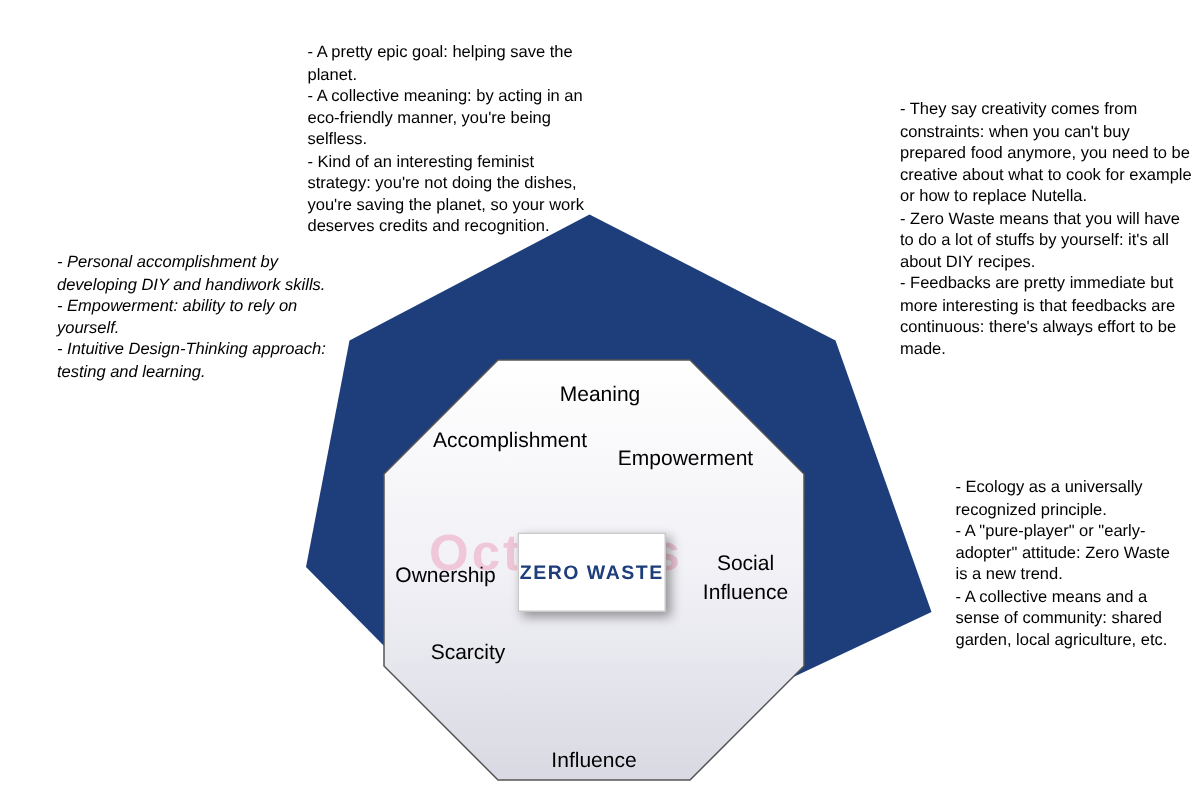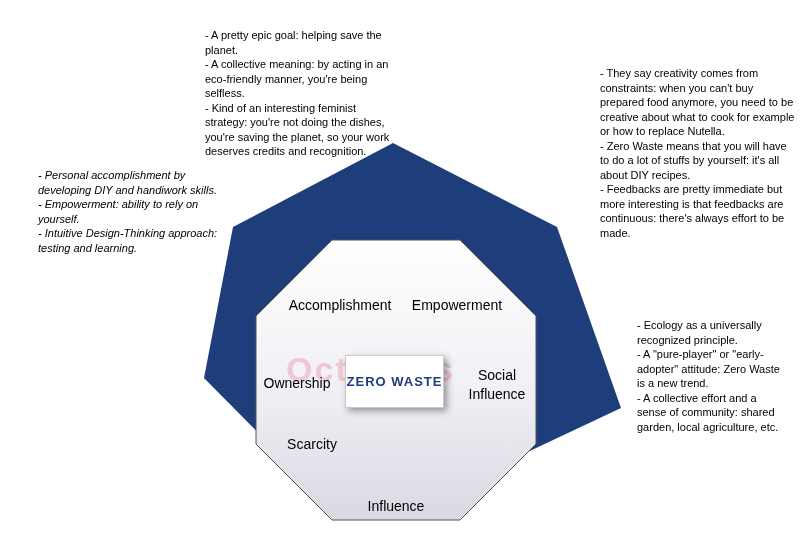--- a/index.html
+++ b/index.html
@@ -31,25 +31,25 @@
   .drive {
     position: absolute;
     font-size: 14px;
     color: #000;
     text-align: center;
     white-space: pre-line;
     z-index: 2;
     line-height: 1.35;
   }
   #drive-meaning         { left: 340px; top: 253px; width: 120px; }
-  #drive-accomplishment  { left: 270px; top: 296px; width: 140px; }
+  #drive-accomplishment  { left: 270px; top: 284px; width: 140px; }
   #drive-empowerment     { left: 392px; top: 296px; width: 130px; }
   #drive-ownership       { left: 242px; top: 374px; width: 110px; }
   #drive-social          { left: 447px; top: 366px; width: 100px; }
-  #drive-scarcity        { left: 262px; top: 435px; width: 100px; text-align: center; }
+  #drive-scarcity        { left: 262px; top: 425px; width: 100px; text-align: center; }
   #drive-unpredictability{ left: 392px; top: 443px; width: 130px; }
   #drive-avoidance       { left: 346px; top: 497px; width: 100px; }
 
   .watermark {
     position: absolute;
     left: 286px;
     top: 350px;
     font-size: 34px;
     font-weight: 700;
     letter-spacing: 2px;
@@ -91,20 +91,21 @@
         <stop offset="0.5" stop-color="#f1f1f6"></stop>
         <stop offset="1" stop-color="#d9d9e3"></stop>
       </linearGradient>
     </defs>
     <polygon points="393,143 557,227 621,408 500,465 396,500 290,465 204,378 233,227" fill="#1E3D7B"></polygon>
     <polygon points="332,240 460,240 536,316 536,444 460,520 332,520 256,444 256,316" fill="url(#octg)" stroke="#555555" stroke-width="1"></polygon>
   </svg>
 
   <div class="watermark">Octalysis</div>
 
+  <div class="drive" id="drive-meaning">Meaning</div>
   <div class="drive" id="drive-accomplishment">Accomplishment</div>
   <div class="drive" id="drive-empowerment">Empowerment</div>
   <div class="drive" id="drive-ownership">Ownership</div>
   <div class="drive" id="drive-social">Social
 Influence</div>
   <div class="drive" id="drive-scarcity">Scarcity</div>
   <div class="drive" id="drive-avoidance">Influence</div>
 
   <div class="center-box">
     <span>ZERO WASTE</span>
@@ -114,15 +115,15 @@
 - A collective meaning: by acting in an eco-friendly manner, you're being selfless.
 - Kind of an interesting feminist strategy: you're not doing the dishes, you're saving the planet, so your work deserves credits and recognition.</div>
   <div class="annotation" id="ann-right-top">- They say creativity comes from constraints: when you can't buy prepared food anymore, you need to be creative about what to cook for example or how to replace Nutella.
 - Zero Waste means that you will have to do a lot of stuffs by yourself: it's all about DIY recipes.
 - Feedbacks are pretty immediate but more interesting is that feedbacks are continuous: there's always effort to be made.</div>
   <div class="annotation" id="ann-left-mid">- Personal accomplishment by developing DIY and handiwork skills.
 - Empowerment: ability to rely on yourself.
 - Intuitive Design-Thinking approach: testing and learning.</div>
   <div class="annotation" id="ann-right-low">- Ecology as a universally recognized principle.
 - A "pure-player" or "early-adopter" attitude: Zero Waste is a new trend.
-- A collective effort and a sense of community: shared garden, local agriculture, etc.</div>
+- A collective means and a sense of community: shared garden, local agriculture, etc.</div>
 
 </div>
 
 </body></html>

